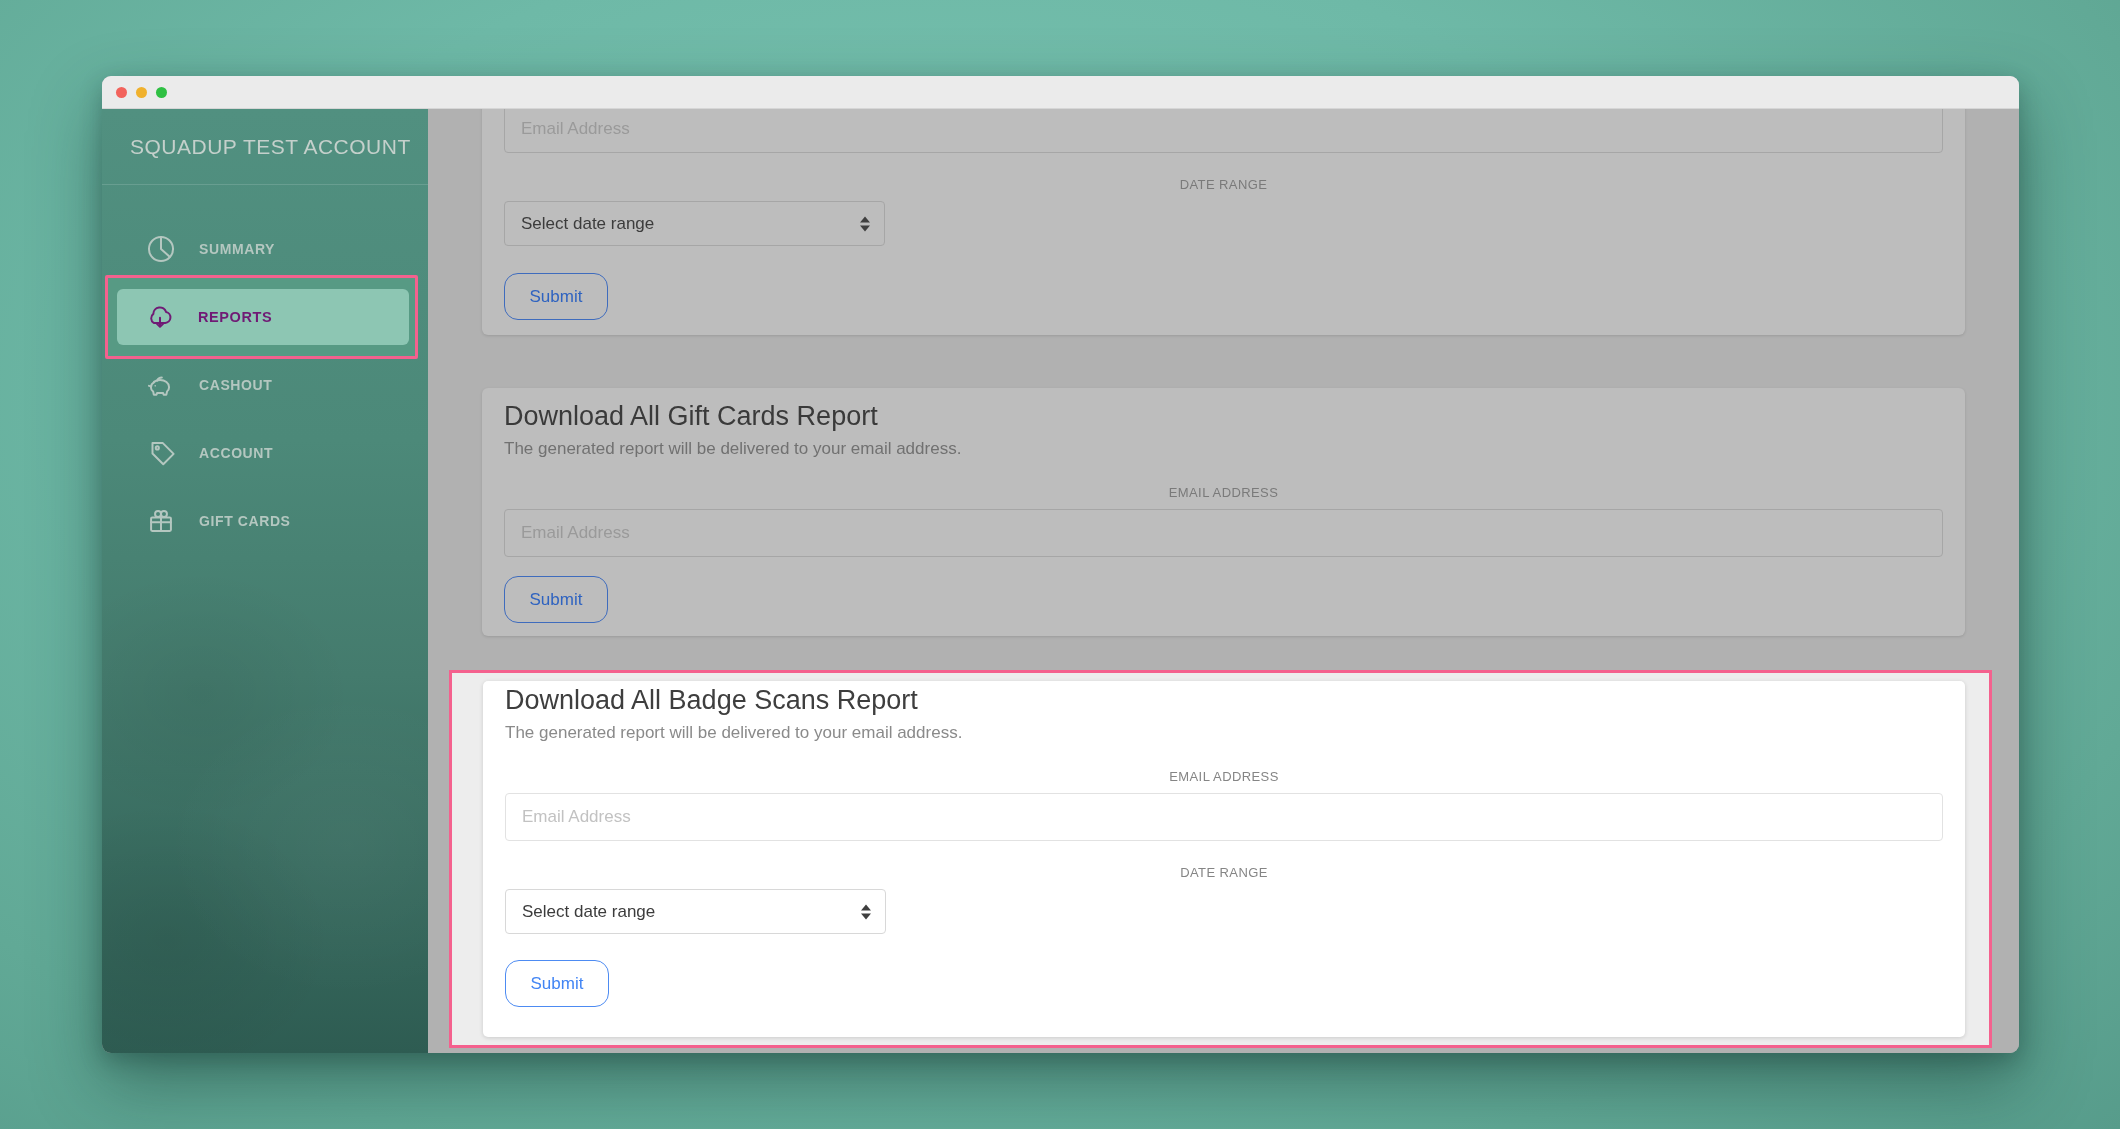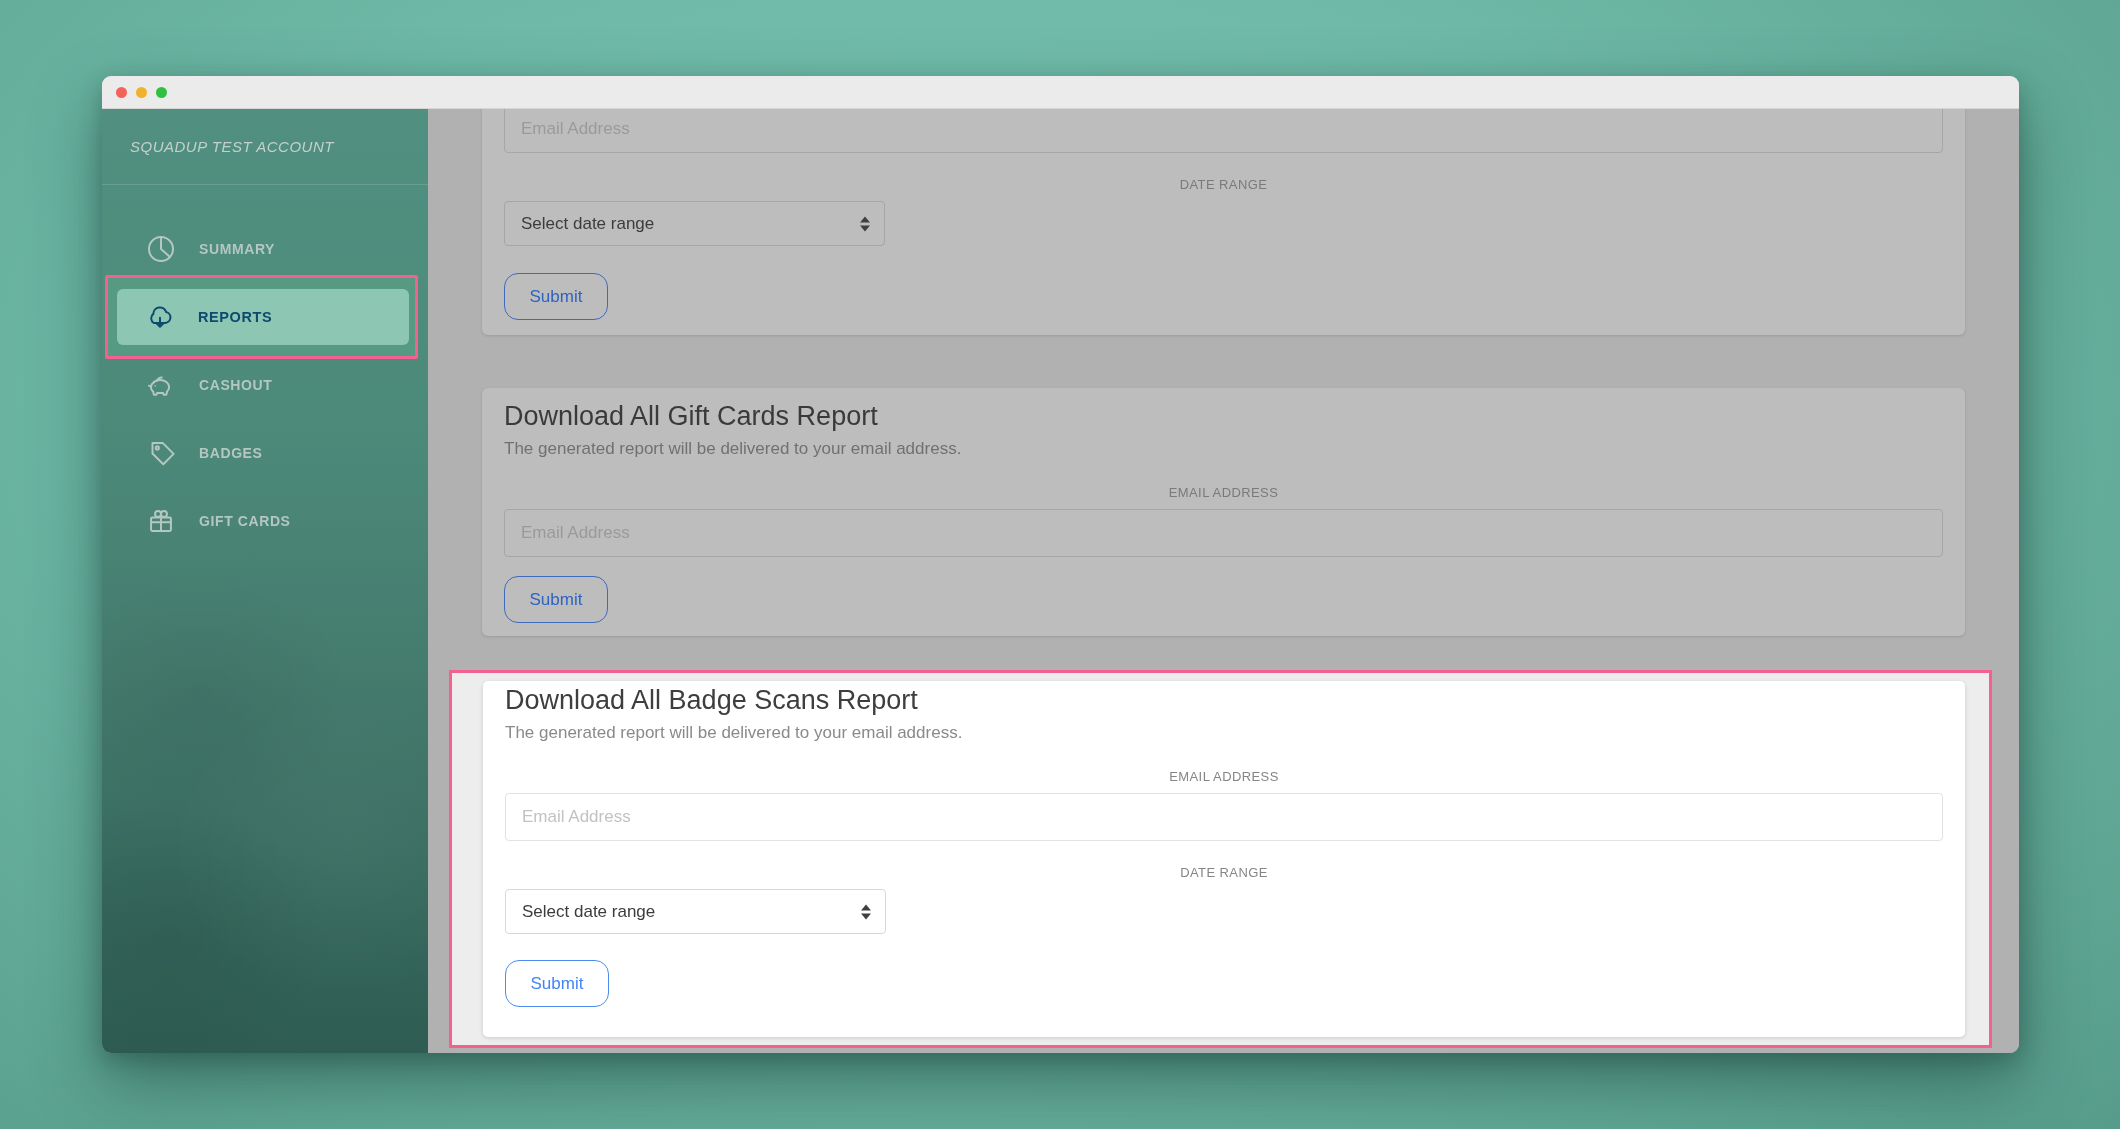--- a/index.html
+++ b/index.html
@@ -31,37 +31,37 @@
   }
   .sidebar::after{
     content:"";position:absolute;inset:0;pointer-events:none;
     background:
       radial-gradient(220px 180px at 30% 62%, rgba(0,0,0,.06), rgba(0,0,0,0) 70%),
       radial-gradient(260px 220px at 75% 78%, rgba(255,255,255,.04), rgba(255,255,255,0) 70%),
       radial-gradient(240px 200px at 20% 88%, rgba(0,0,0,.07), rgba(0,0,0,0) 70%);
   }
   .acct-header{
     height:75px;line-height:75px;padding-left:28px;
-    color:#c4d0cb;font-size:15px;letter-spacing:.5px;
+    color:#c4d0cb;font-size:21px;letter-spacing:.5px;
     border-bottom:1px solid rgba(255,255,255,.14);
-    white-space:nowrap;position:relative;z-index:2;font-style:italic;
+    white-space:nowrap;position:relative;z-index:2;
   }
   .nav{margin-top:30px;position:relative;z-index:2;}
   .nav-row{height:68px;display:flex;align-items:center;padding-left:41px;color:#b4c7c0;cursor:pointer;}
   .nav-icon{width:36px;height:36px;flex:0 0 36px;margin-right:20px;display:flex;align-items:center;justify-content:center;}
   .nav-icon svg{width:34px;height:34px;}
   .nav-label{font-size:14px;font-weight:700;letter-spacing:.6px;}
   .annot-reports{
     margin:-8px 10px -8px 3px;height:78px;
     border:3px solid #f4618e;background:#579a84;border-radius:2px;
     display:flex;align-items:stretch;
   }
   .active-pill{
     flex:1;margin:11px 6px 11px 9px;background:#8dc6b3;border-radius:6px;
-    display:flex;align-items:center;padding-left:25px;color:#0c4a6e;cursor:pointer;
+    display:flex;align-items:center;padding-left:25px;color:#701a75;cursor:pointer;
   }
   .active-pill .nav-icon{margin-right:20px;}
   .active-pill .nav-label{font-size:14.5px;}
   
   .main{flex:1;position:relative;overflow:hidden;background:#b1b1b1;}
   .card{border-radius:6px;}
   .card.dim{background:#bdbdbd;box-shadow:0 1px 3px rgba(0,0,0,.13);}
   .top-card{position:absolute;left:54px;right:54px;top:-34px;height:260px;padding:0 22px;box-sizing:border-box;}
   .gift-card{position:absolute;left:54px;right:54px;top:279px;height:248px;padding:12px 22px;box-sizing:border-box;}
   .annot-badge{
@@ -157,21 +157,21 @@
         </div>
 
 
         <div class="nav-row">
           <span class="nav-icon">
             <svg viewBox="0 0 24 24" fill="none" stroke="currentColor" stroke-width="1.4" stroke-linecap="round" stroke-linejoin="round">
               <path d="M13.3 5H6v7.3l7.6 7.6 7.3-7.3L13.3 5z"></path>
                 <circle cx="9.4" cy="8.4" r="1.1"></circle>
             </svg>
           </span>
-          <span class="nav-label">BADGES</span>
+          <span class="nav-label">ACCOUNT</span>
         </div>
 
         <div class="nav-row">
           <span class="nav-icon">
             <svg viewBox="0 0 24 24" fill="none" stroke="currentColor" stroke-width="1.4" stroke-linecap="round" stroke-linejoin="round">
               <rect x="5" y="9.5" width="14" height="9.5" rx="0.8"></rect>
               <path d="M5 12.8h14M12 9.5v9.5"></path>
               <circle cx="9.9" cy="7" r="2.1"></circle>
                 <circle cx="14.1" cy="7" r="2.1"></circle>
             </svg>

